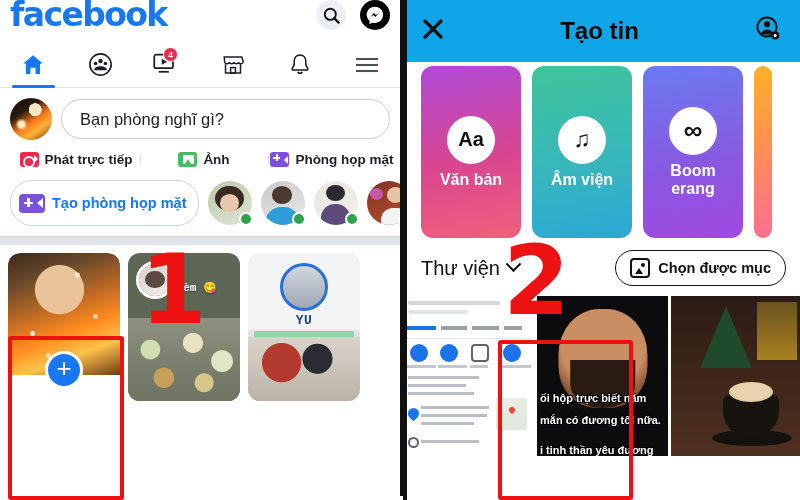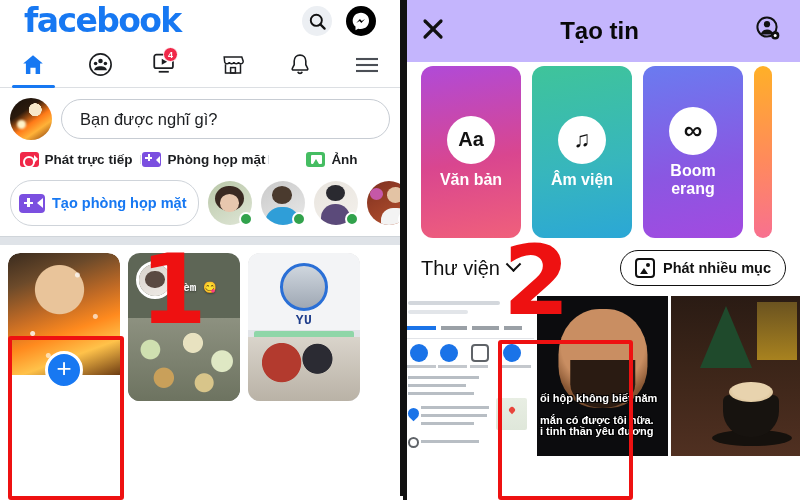--- a/index.html
+++ b/index.html
@@ -11,22 +11,22 @@
   #root { position: relative; width: 800px; height: 500px; display: flex; }
 
   
   .panel-left {
     position: relative; width: 403px; height: 500px;
     background: #fff; overflow: hidden;
     border-right: 3px solid #111;
   }
 
   .fb-topbar {
-    height: 42px; display: flex; align-items: center;
-    padding: 0 24px; background: #fff; position: relative;
+    height: 42px; display: flex; align-items: flex-start;
+    padding: 0 10px; background: #fff; position: relative;
   }
   .fb-logo {
     font-family: "DejaVu Sans", sans-serif;
     font-size: 33px; font-weight: 700; color: #1778F2;
     letter-spacing: -1.6px; line-height: 1; margin-top: -2px;
   }
   .top-actions { margin-left: auto; display: flex; gap: 14px; align-items: center; }
   .circ-btn {
     width: 30px; height: 30px; border-radius: 50%;
     background: #eceff3; display: flex; align-items: center; justify-content: center;
@@ -243,21 +243,21 @@
   .sub-line {
     position: absolute; left: 0; right: 0; color: #fff; font-weight: 800;
     font-size: 11px; text-align: left; padding-left: 3px;
     text-shadow: 1px 1px 0 #000, -1px 1px 0 #000, 1px -1px 0 #000, -1px -1px 0 #000;
     white-space: nowrap; overflow: hidden;
   }
 
   
   .panel-right { position: relative; width: 397px; height: 500px; background: #fff; overflow: hidden; }
   .cs-header {
-    height: 62px; display: flex; align-items: center; padding: 13px 18px; background:#c4b5fd;
+    height: 62px; display: flex; align-items: center; padding: 13px 18px; background:#0ea5e9;
   }
   .cs-title { flex: 1; text-align: center; font-size: 24px; font-weight: 700; color: #080809; }
   .cs-cards { display: flex; gap: 11px; padding: 4px 0 0 18px; }
   .cs-card {
     width: 100px; height: 172px; border-radius: 12px; flex: none;
     display: flex; flex-direction: column; align-items: center; justify-content: center;
     gap: 7px; color: #fff; position: relative;
   }
   .cs-card.text { background: linear-gradient(170deg,#b04ad8 0%,#d9468f 55%,#f0607b 100%); }
   .cs-card.music { background: linear-gradient(170deg,#3fc49a 0%,#37b6bd 58%,#2ba7d6 100%); }
@@ -366,37 +366,37 @@
         <svg width="26" height="20" viewBox="0 0 26 20">
             <line x1="2" y1="4" x2="24" y2="4" stroke="#4b4f56" stroke-width="2.1"></line>
             <line x1="2" y1="10" x2="24" y2="10" stroke="#4b4f56" stroke-width="2.1"></line>
             <line x1="2" y1="16" x2="24" y2="16" stroke="#4b4f56" stroke-width="2.1"></line>
           </svg>
       </div>
     </div>
 
     <div class="composer">
       <div class="avatar-ring"></div>
-      <div class="composer-input">Bạn được nghĩ gì?</div>
+      <div class="composer-input">Bạn phòng nghĩ gì?</div>
     </div>
 
     <div class="composer-actions">
       <div class="ca-item">
         <span class="icon-box ic-live"></span>
         <span>Phát trực tiếp</span>
+      </div>
+      <div class="ca-item">
+        <span class="icon-box ic-photo"></span>
+        <span>Ảnh</span>
       </div>
       <div class="ca-item">
         <span class="icon-box ic-room">
             <span class="vtip"></span>
           </span>
         <span>Phòng họp mặt</span>
-      </div>
-      <div class="ca-item">
-        <span class="icon-box ic-photo"></span>
-        <span>Ảnh</span>
       </div>
     </div>
 
     <div class="rooms-row">
       <div class="room-btn">
         <span class="room-icon">
             <span class="vtip"></span>
           </span>
         <span class="room-label">Tạo phòng họp mặt</span>
       </div>
@@ -505,21 +505,21 @@
         </div>
       </div>
       <div class="cs-card peek"></div>
     </div>
 
     <div class="cs-gallery-bar">
       <span class="lib-label">Thư viện</span>
       <span class="chev"></span>
       <div class="multi-btn">
         <span class="multi-ic"></span>
-        <span>Phát nhiều mục</span>
+        <span>Chọn được mục</span>
       </div>
     </div>
 
     <div class="cs-grid">
 
       <div class="cs-thumb">
         <div class="img-maps">
           <div style="position:absolute;left:4%;top:3%;width:70%;height:4px;background:#d3d7dc;border-radius:2px;"></div>
           <div style="position:absolute;left:4%;top:9%;width:46%;height:4px;background:#e2e5e9;border-radius:2px;"></div>
           <div style="position:absolute;left:4%;top:16%;width:30%;height:4px;background:#f0a83a;border-radius:2px;"></div>
@@ -545,23 +545,23 @@
           <div style="position:absolute;left:14%;top:74%;width:50%;height:3px;background:#b8bec4;"></div>
           <div style="position:absolute;left:14%;top:79%;width:40%;height:3px;background:#b8bec4;"></div>
           <div class="mapthumb"></div>
           <div style="position:absolute;left:4%;top:88%;width:11px;height:11px;border:2px solid #5f6368;border-radius:50%;"></div>
           <div style="position:absolute;left:14%;top:90%;width:44%;height:3px;background:#b8bec4;"></div>
         </div>
       </div>
 
       <div class="cs-thumb">
         <div class="img-face"></div>
-        <div class="sub-line" style="top:96px;">ối hộp không biết năm</div>
-        <div class="sub-line" style="top:118px;">mắn có được tôi nữa.</div>
-        <div class="sub-line" style="top:129px;">i tinh thần yêu đương</div>
+        <div class="sub-line" style="top:96px;">ối hộp trực biết năm</div>
+        <div class="sub-line" style="top:118px;">mắn có đương tôi nữa.</div>
+        <div class="sub-line" style="top:148px;">i tinh thần yêu đương</div>
       </div>
 
       <div class="cs-thumb">
         <div class="img-coffee">
           <div class="shelf"></div>
           <div class="tree"></div>
           <div class="saucer"></div>
           <div class="cup"></div>
           <div class="foam"></div>
         </div>

